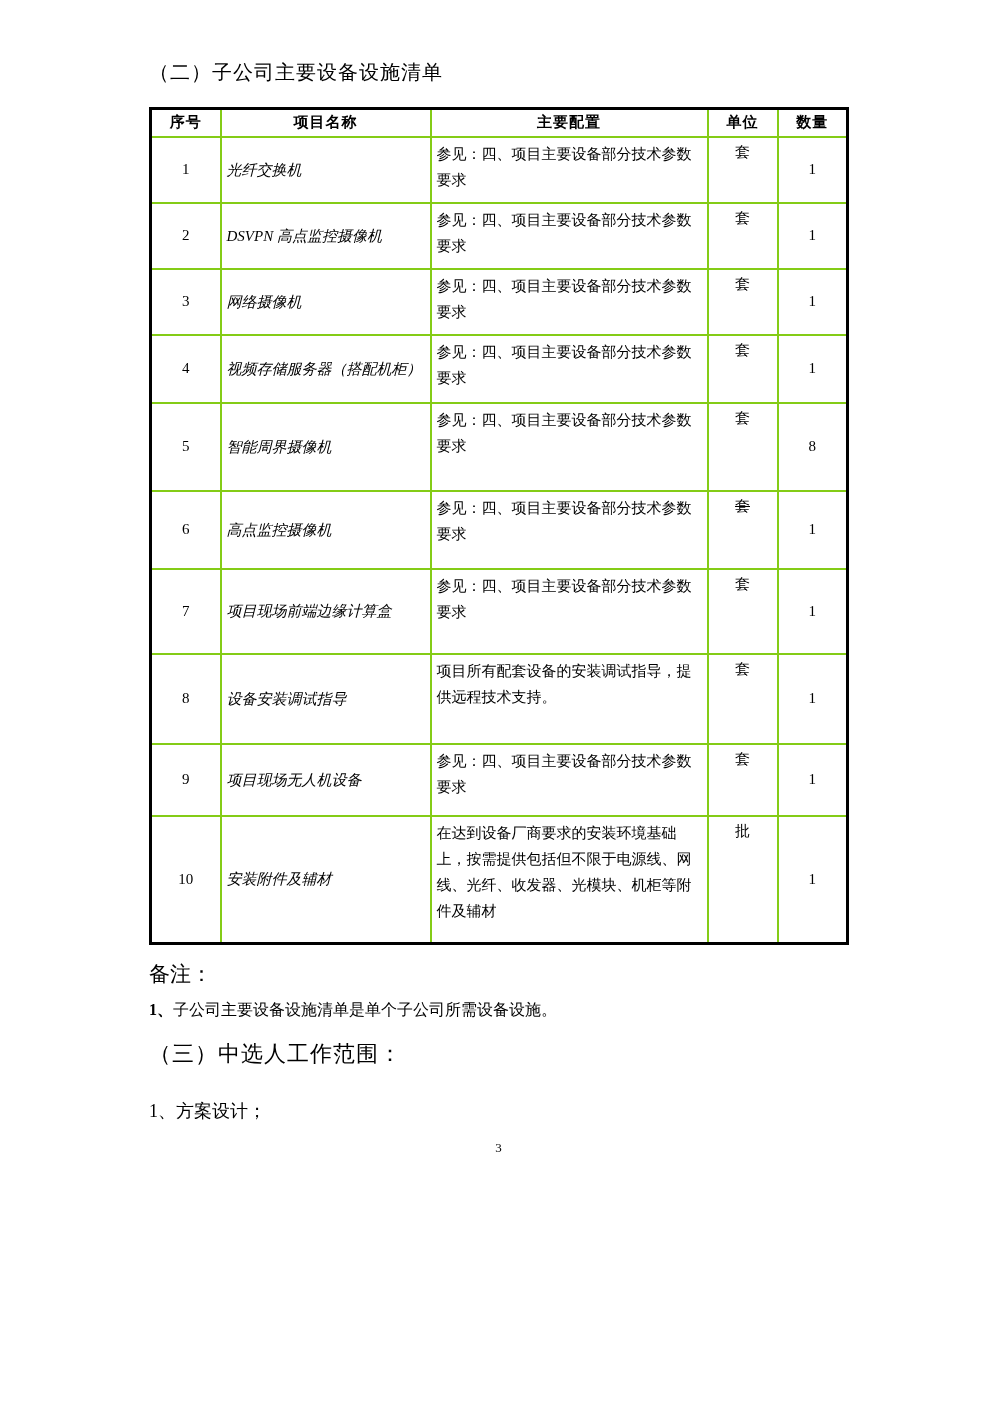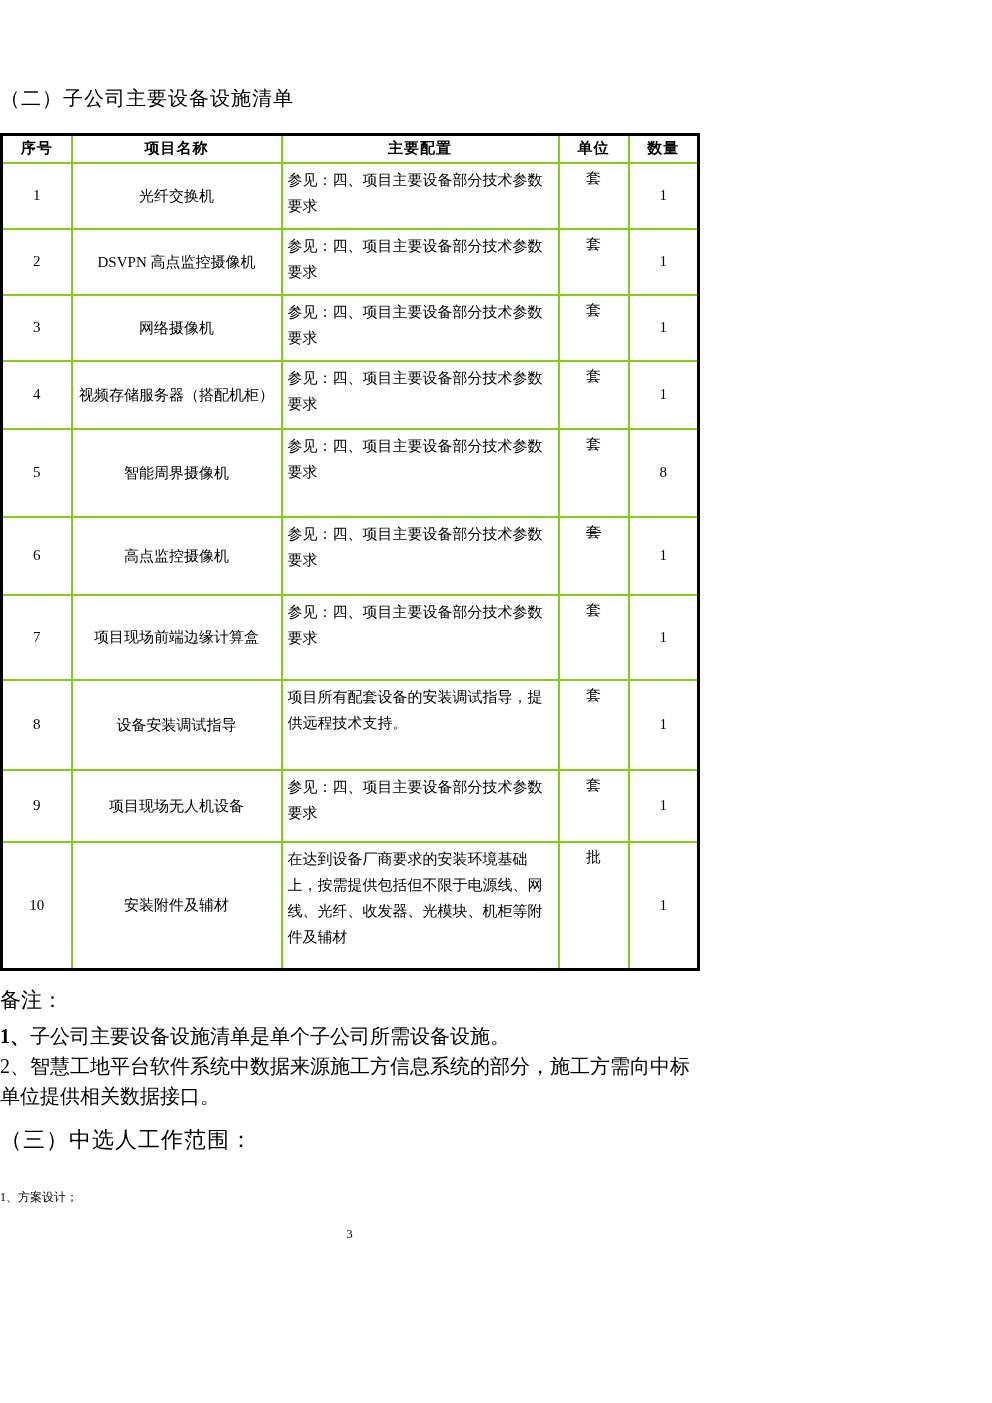--- a/index.html
+++ b/index.html
@@ -6,21 +6,22 @@
   html, body { background: #ffffff; }
   body {
     width: 992px;
     height: 1403px;
     font-family: "Liberation Serif", "DejaVu Serif", serif;
     color: #000;
     position: relative;
     overflow: hidden;
   }
   .content {
-    padding-top: 84px;
+    padding-top: 58px;
+    margin-left: 149px;
     width: 699px;
   }
   .doc-title {
     font-size: 20px;
     font-weight: normal;
     line-height: 28px;
     letter-spacing: 1px;
     margin-bottom: 21px;
   }
   table.equip {
@@ -35,45 +36,45 @@
   }
   table.equip { border: 3px solid #000; }
   table.equip th {
     font-weight: bold;
     height: 28px;
     text-align: center;
     vertical-align: middle;
     letter-spacing: 1px;
   }
   td.c-no   { text-align: center; vertical-align: middle; }
-  td.c-name { text-align: center; vertical-align: middle; padding: 2px 5px; line-height: 26px; }
+  td.c-name { text-align: left; vertical-align: middle; padding: 2px 5px; line-height: 26px; font-style: italic; }
   td.c-conf { text-align: left; vertical-align: top; padding: 3px 5px 2px 5px; line-height: 26px; }
   td.c-unit { text-align: center; vertical-align: top; padding-top: 5px; }
   td.c-qty  { text-align: center; vertical-align: middle; }
   .struck { text-decoration: line-through; }
   .notes-label {
     margin-top: 14px;
     font-size: 21px;
     line-height: 30px;
   }
   .note-item {
-    font-size: 20px;
+    font-size: 16px;
     line-height: 30px;
   }
   .notes-list { margin-top: 6px; }
   .note-num-bold { font-weight: bold; }
   .section-heading {
     margin-top: 14px;
     font-size: 22px;
     line-height: 30px;
     letter-spacing: 1px;
   }
   .section-item {
     margin-top: 27px;
-    font-size: 12px;
+    font-size: 18px;
     line-height: 30px;
   }
   .page-number {
     margin-top: 14px;
     text-align: center;
     font-size: 13px;
   }
 </style>
 </head>
 <body>
@@ -169,21 +170,20 @@
           <td class="c-conf"><span>在达到设备厂商要求的安装环境基础上，按需提供包括但不限于电源线、网线、光纤、收发器、光模块、机柜等附件及辅材</span></td>
           <td class="c-unit"><span>批</span></td>
           <td class="c-qty"><span>1</span></td>
         </tr>
       </tbody>
   </table>
 
   <div class="notes-label">备注：</div>
   <div class="notes-list" id="notes-list">
       <div class="note-item"><span class="note-num-bold">1、</span><span>子公司主要设备设施清单是单个子公司所需设备设施。</span></div>
-      <div class="note-item"><span>2、</span><span>智慧工地平台软件系统中数据来源施工方信息系统的部分，施工方需向中标单位提供相关数据接口。</span></div>
     </div>
 
   <div class="section-heading">（三）中选人工作范围：</div>
   <div id="section-items">
       <div class="section-item">1、方案设计；</div>
     </div>
 
   <div class="page-number">3</div>
 
 </div>

